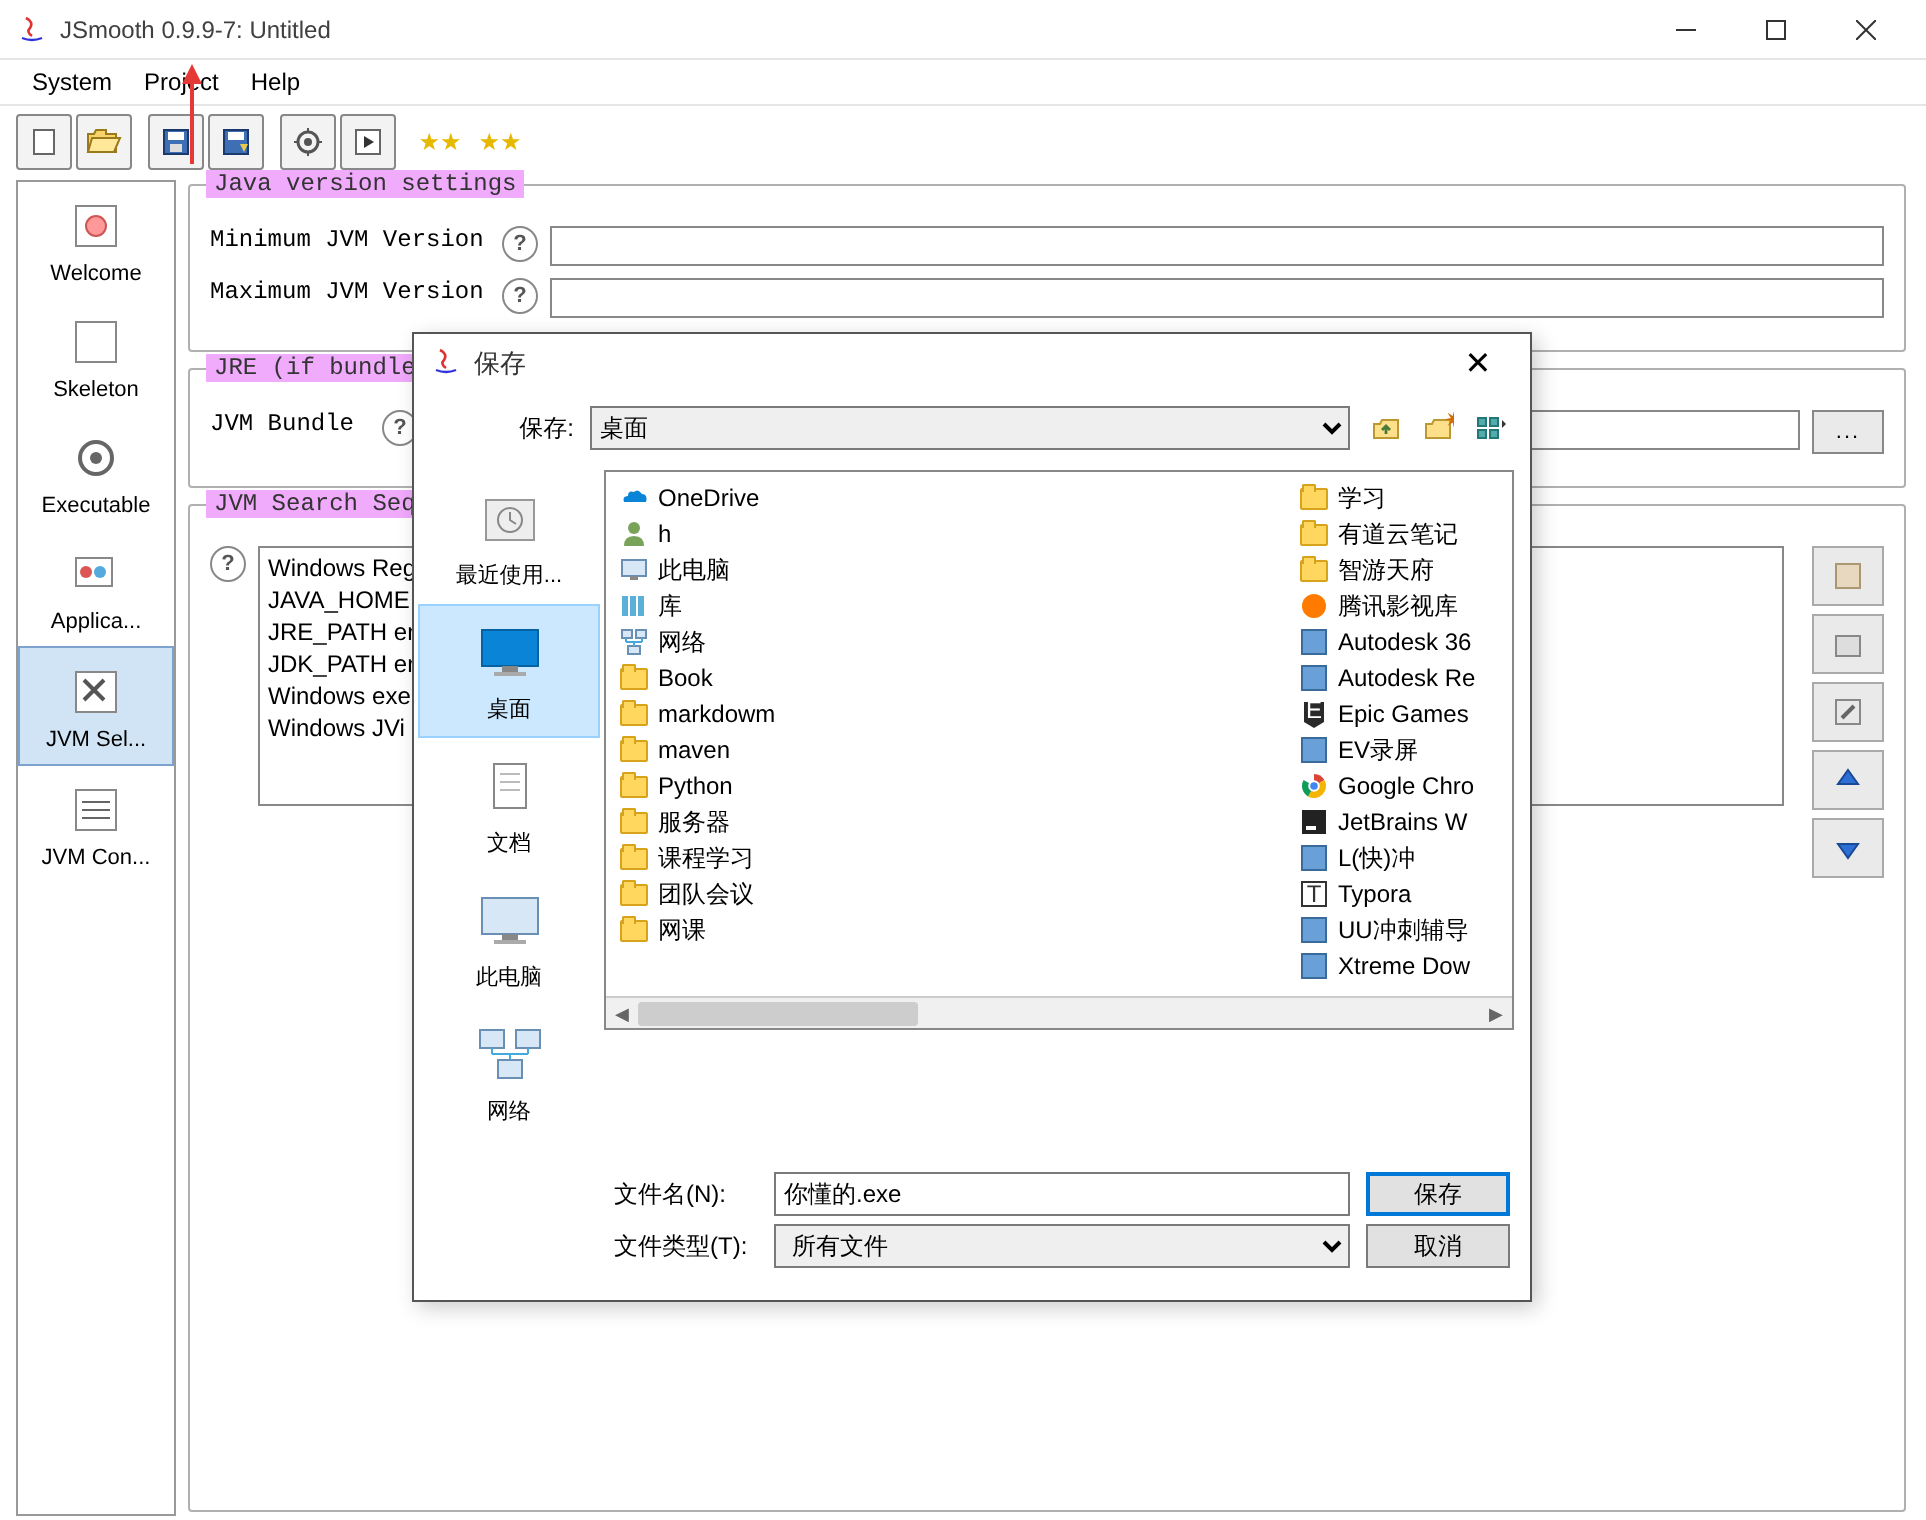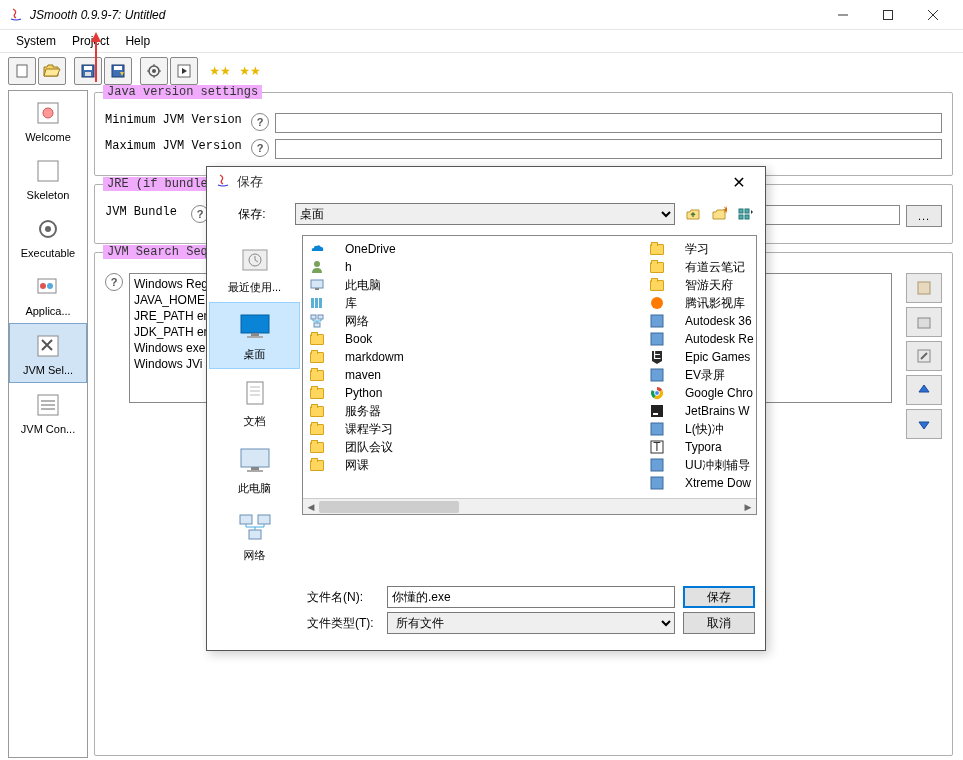--- a/index.html
+++ b/index.html
@@ -1,21 +1,21 @@
 <!DOCTYPE html>
 <html><head>
 <meta charset="utf-8">
 <style>
 * { box-sizing: border-box; margin: 0; padding: 0; font-family: "Microsoft YaHei", "SimSun", sans-serif; font-size: 12px; }
 body { background: #fff; width: 963px; height: 760px; overflow: hidden; position: relative; }
 
 
 .titlebar { height: 30px; display: flex; align-items: center; padding: 0 8px; border-bottom: 1px solid #e5e5e5; }
 .titlebar .icon { width: 16px; height: 16px; margin-right: 6px; }
-.titlebar .title { flex: 1; color: #000000; font-style: italic; }
+.titlebar .title { flex: 1; color: #404040; }
 .win-controls { display: flex; gap: 0; }
 .win-btn { width: 45px; height: 28px; display: flex; align-items: center; justify-content: center; color: #444; cursor: pointer; }
 
 
 .menubar { height: 22px; display: flex; align-items: center; padding: 0 8px; position: relative; }
 .menubar .menu-item { padding: 2px 8px; cursor: pointer; }
 
 
 .red-arrow { position: absolute; left: 88px; top: 2px; pointer-events: none; }
 
@@ -44,36 +44,36 @@
 .listbox div { line-height: 16px; white-space: nowrap; }
 .list-btns { display: flex; flex-direction: column; gap: 4px; margin-left: 8px; }
 .list-btn { width: 36px; height: 30px; border: 1px solid #aaa; background: #eaeaea; cursor: pointer; display: flex; align-items: center; justify-content: center; }
 
 
 .dialog { position: absolute; left: 206px; top: 166px; width: 560px; background: #fff; border: 1px solid #555; box-shadow: 3px 3px 10px rgba(0,0,0,0.2); z-index: 100; }
 .dlg-title { height: 30px; display: flex; align-items: center; padding: 0 8px; }
 .dlg-title .t { flex: 1; color: #333; font-size: 13px; }
 .dlg-close { width: 36px; height: 26px; display: flex; align-items: center; justify-content: center; cursor: pointer; font-size: 16px; }
 .dlg-top { display: flex; align-items: center; padding: 6px 10px; gap: 8px; }
-.dlg-top .lbl { width: 70px; text-align: center; }
+.dlg-top .lbl { width: 70px; text-align: right; }
 .dlg-top select { flex: 1; height: 22px; border: 1px solid #7a7a7a; }
 .dlg-top .top-icons { display: flex; gap: 6px; }
 .top-icon { width: 20px; height: 20px; cursor: pointer; display: flex; align-items: center; justify-content: center; }
 
 .dlg-body { display: flex; }
 .places { width: 95px; display: flex; flex-direction: column; padding: 4px 2px; }
 .place { display: flex; flex-direction: column; align-items: center; padding: 6px 2px; gap: 2px; cursor: pointer; border: 1px solid transparent; }
 .place.selected { background: #cce8ff; border: 1px solid #99d1ff; }
 .place-icon { width: 36px; height: 36px; display: flex; align-items: center; justify-content: center; }
 .place-lbl { font-size: 11px; text-align: center; }
 
 .file-area { flex: 1; border: 1px solid #888; margin: 4px 8px 4px 0; background: #fff; height: 280px; overflow: hidden; position: relative; }
 .file-cols { display: flex; height: 100%; overflow-x: auto; }
 .file-col { min-width: 220px; padding: 4px 0; flex-shrink: 0; }
-.file-item { display: flex; align-items: center; gap: 20px; padding: 1px 6px; cursor: pointer; height: 18px; }
+.file-item { display: flex; align-items: center; gap: 4px; padding: 1px 6px; cursor: pointer; height: 18px; }
 .fi-icon { width: 16px; height: 16px; display: flex; align-items: center; justify-content: center; flex-shrink: 0; }
 .fi-label { white-space: nowrap; }
 .hscroll { position: absolute; bottom: 0; left: 0; right: 0; height: 16px; background: #f0f0f0; border-top: 1px solid #ccc; display: flex; align-items: center; }
 .hscroll .sbtn { width: 16px; height: 16px; display: flex; align-items: center; justify-content: center; cursor: pointer; font-size: 9px; color: #666; }
 .hscroll .track { flex: 1; height: 16px; position: relative; }
 .hscroll .thumb { position: absolute; left: 0; top: 2px; width: 140px; height: 12px; background: #cdcdcd; border-radius: 2px; }
 
 .dlg-bottom { padding: 8px 10px 12px 100px; }
 .dlg-row { display: flex; align-items: center; gap: 8px; margin: 4px 0; }
 .dlg-row .lbl { width: 72px; text-align: left; }

